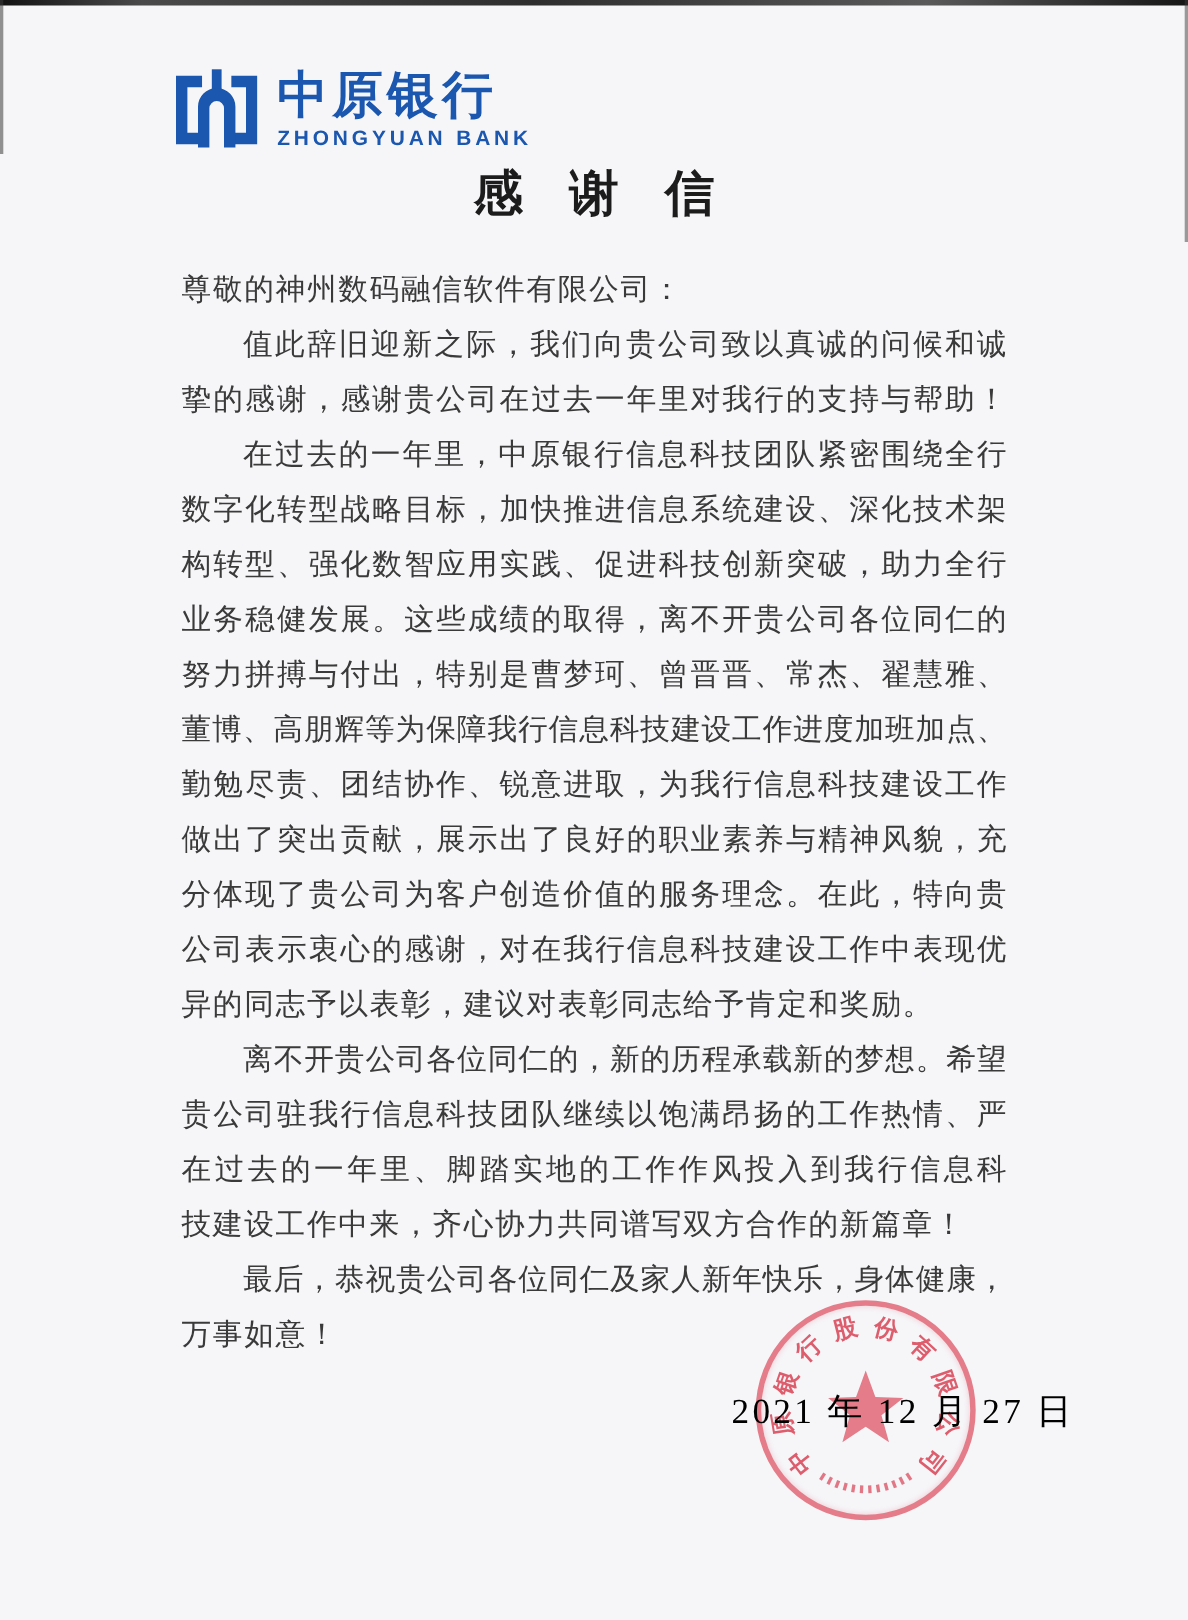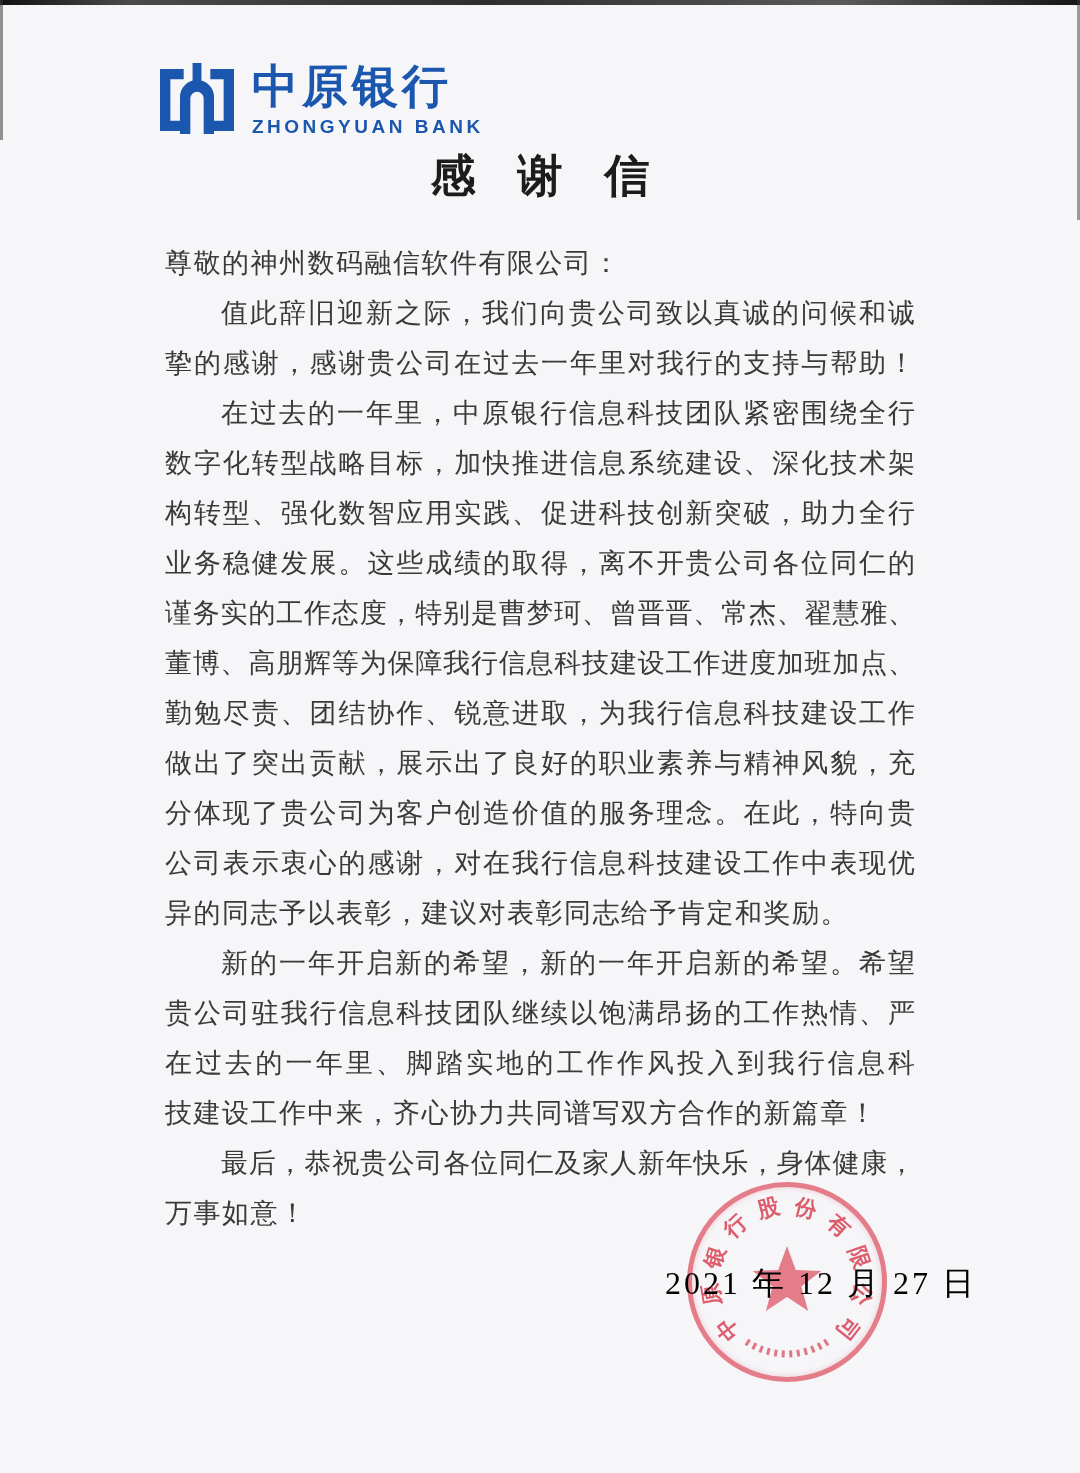--- a/index.html
+++ b/index.html
@@ -109,28 +109,28 @@
   <div class="title">感谢信</div>
 
   <div class="letter-body" id="letter-body">
       <div class="line">尊敬的神州数码融信软件有限公司：</div>
       <div class="line fill indent">值此辞旧迎新之际，我们向贵公司致以真诚的问候和诚</div>
       <div class="line fill">挚的感谢，感谢贵公司在过去一年里对我行的支持与帮助！</div>
       <div class="line fill indent">在过去的一年里，中原银行信息科技团队紧密围绕全行</div>
       <div class="line fill">数字化转型战略目标，加快推进信息系统建设、深化技术架</div>
       <div class="line fill">构转型、强化数智应用实践、促进科技创新突破，助力全行</div>
       <div class="line fill">业务稳健发展。这些成绩的取得，离不开贵公司各位同仁的</div>
-      <div class="line fill">谨务实的工作态度，特别是曹梦珂、曾晋晋、常杰、翟慧雅、</div>
+      <div class="line fill">努力拼搏与付出，特别是曹梦珂、曾晋晋、常杰、翟慧雅、</div>
       <div class="line fill">董博、高朋辉等为保障我行信息科技建设工作进度加班加点、</div>
       <div class="line fill">勤勉尽责、团结协作、锐意进取，为我行信息科技建设工作</div>
       <div class="line fill">做出了突出贡献，展示出了良好的职业素养与精神风貌，充</div>
       <div class="line fill">分体现了贵公司为客户创造价值的服务理念。在此，特向贵</div>
       <div class="line fill">公司表示衷心的感谢，对在我行信息科技建设工作中表现优</div>
       <div class="line">异的同志予以表彰，建议对表彰同志给予肯定和奖励。</div>
-      <div class="line fill indent">新的一年开启新的希望，新的一年开启新的希望。希望</div>
+      <div class="line fill indent">离不开贵公司各位同仁的，新的历程承载新的梦想。希望</div>
       <div class="line fill">贵公司驻我行信息科技团队继续以饱满昂扬的工作热情、严</div>
       <div class="line fill">在过去的一年里、脚踏实地的工作作风投入到我行信息科</div>
       <div class="line">技建设工作中来，齐心协力共同谱写双方合作的新篇章！</div>
       <div class="line fill indent">最后，恭祝贵公司各位同仁及家人新年快乐，身体健康，</div>
       <div class="line">万事如意！</div>
     </div>
 
   <div class="seal" id="seal">
     <div class="seal-ring"></div>
     <svg class="seal-star" width="76" height="76" viewBox="0 0 76 76" xmlns="http://www.w3.org/2000/svg">

